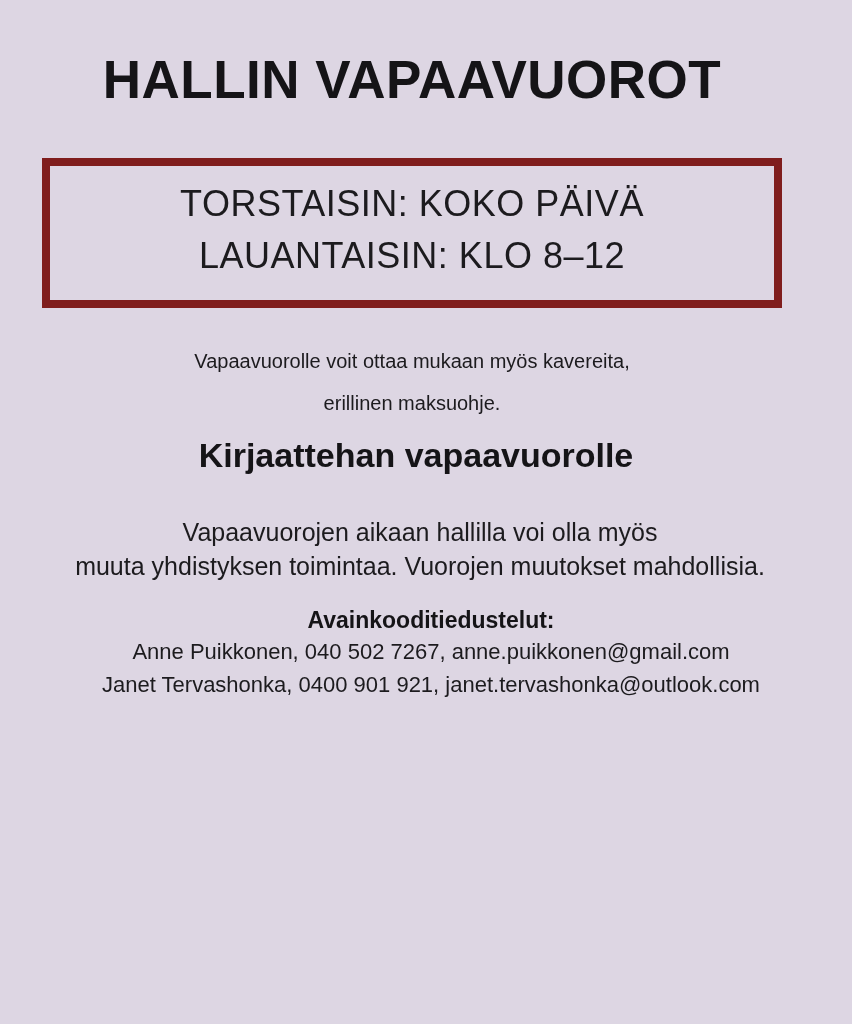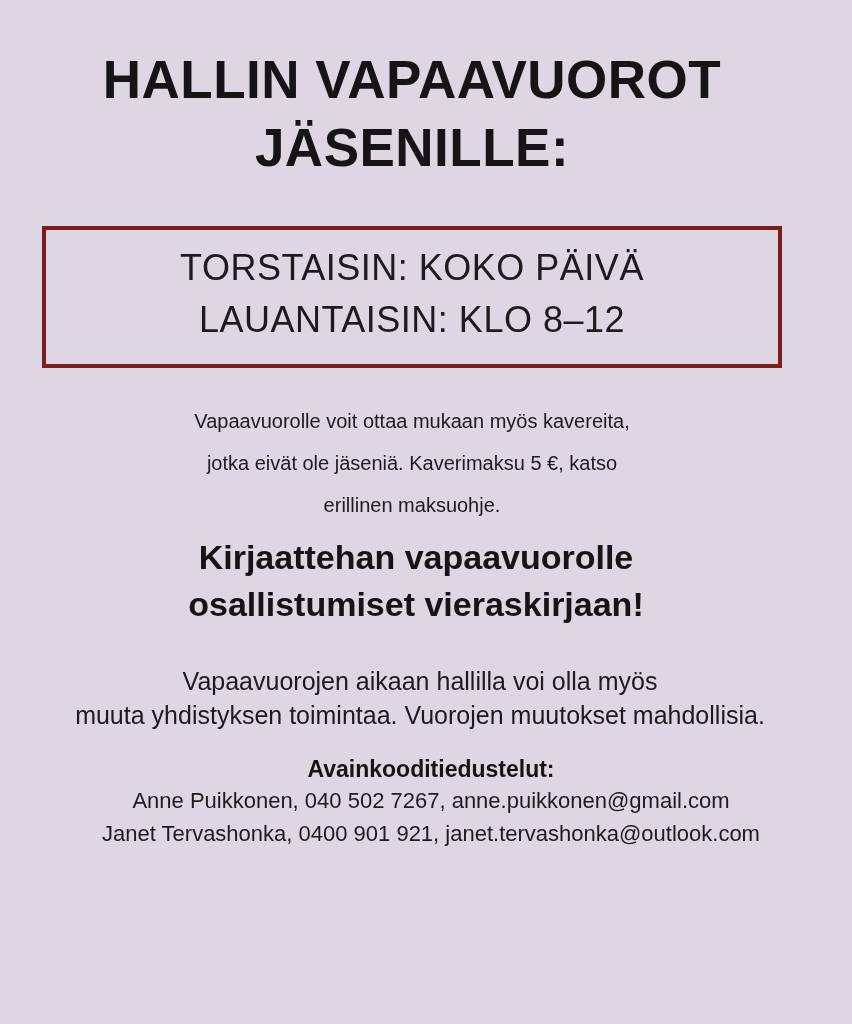--- a/index.html
+++ b/index.html
@@ -24,21 +24,21 @@
     font-size: 53px;
     line-height: 68px;
     font-weight: bold;
     letter-spacing: 0.5px;
     color: #151417;
   }
   .schedule-box {
     box-sizing: border-box;
     width: 740px;
     margin: 44px auto 0 auto;
-    border: 4px solid #7f1d1d;
+    border: 8px solid #7f1d1d;
     padding: 12px 10px 18px 10px;
     font-size: 36px;
     line-height: 52px;
     font-weight: normal;
     letter-spacing: 0.5px;
     color: #1c1b1e;
   }
   .friend-info {
     margin: 32px 0 0 0;
     font-size: 20px;
@@ -71,37 +71,34 @@
     line-height: 33px;
   }
 </style>
 </head>
 <body>
 
 <div class="poster">
 
   <h1 class="title">
     <div>HALLIN VAPAAVUOROT</div>
-    <div>JÄSENILLE:</div>
   </h1>
 
   <div class="schedule-box">
     <div>TORSTAISIN: KOKO PÄIVÄ</div>
     <div>LAUANTAISIN: KLO 8–12</div>
   </div>
 
   <p class="friend-info">
     <span style="display:block">Vapaavuorolle voit ottaa mukaan myös kavereita,</span>
-    <span style="display:block">jotka eivät ole jäseniä. Kaverimaksu 5 €, katso</span>
     <span style="display:block">erillinen maksuohje.</span>
   </p>
 
   <p class="guestbook-note">
     <span style="display:block">Kirjaattehan vapaavuorolle</span>
-    <span style="display:block">osallistumiset vieraskirjaan!</span>
   </p>
 
   <p class="activity-note">
     <span style="display:block">Vapaavuorojen aikaan hallilla voi olla myös</span>
     <span style="display:block">muuta yhdistyksen toimintaa. Vuorojen muutokset mahdollisia.</span>
   </p>
 
   <div class="contacts">
     <div class="contacts-heading">Avainkooditiedustelut:</div>
     <div class="contact-line">Anne Puikkonen, 040 502 7267, anne.puikkonen@gmail.com</div>

